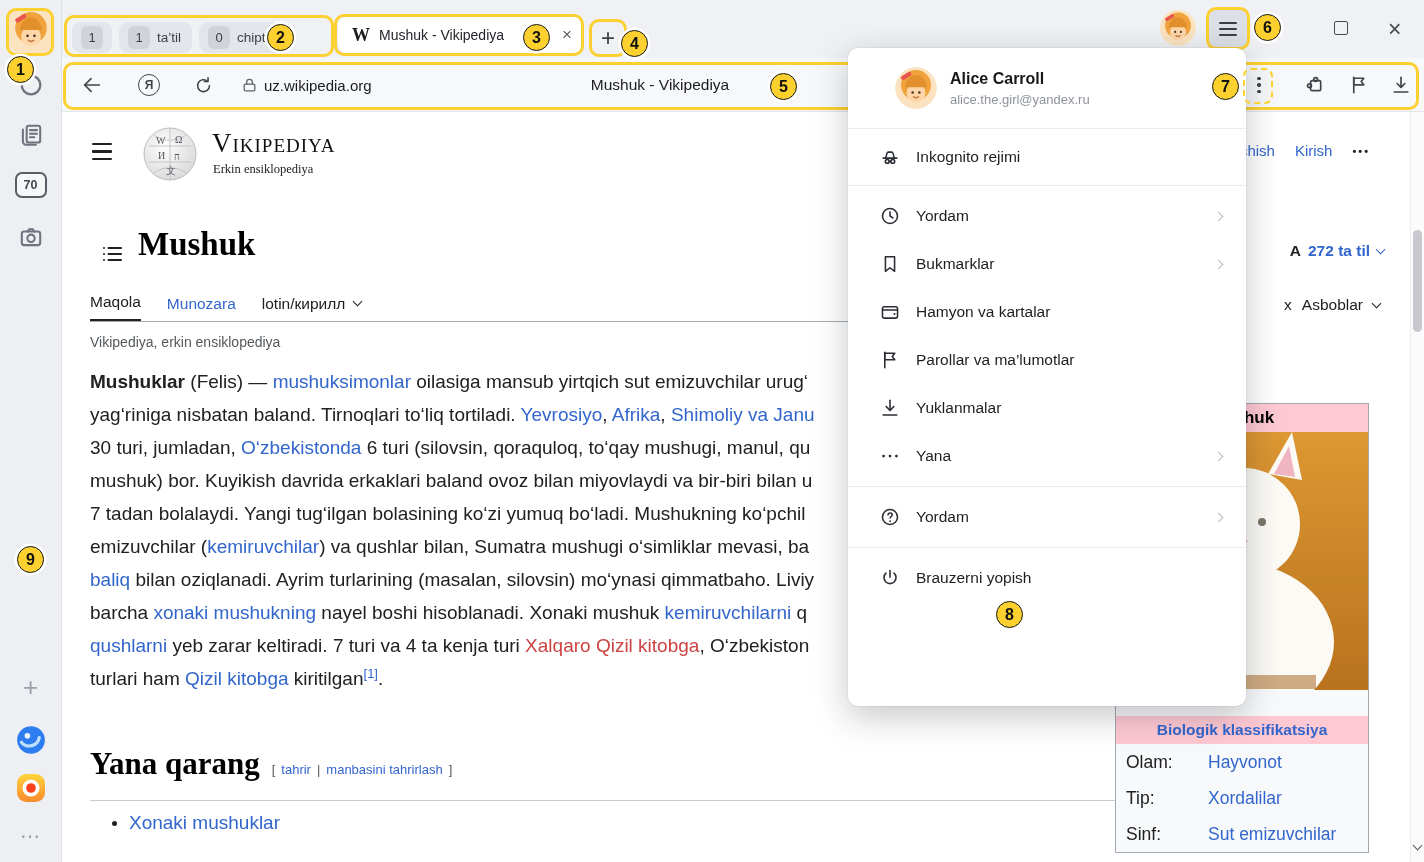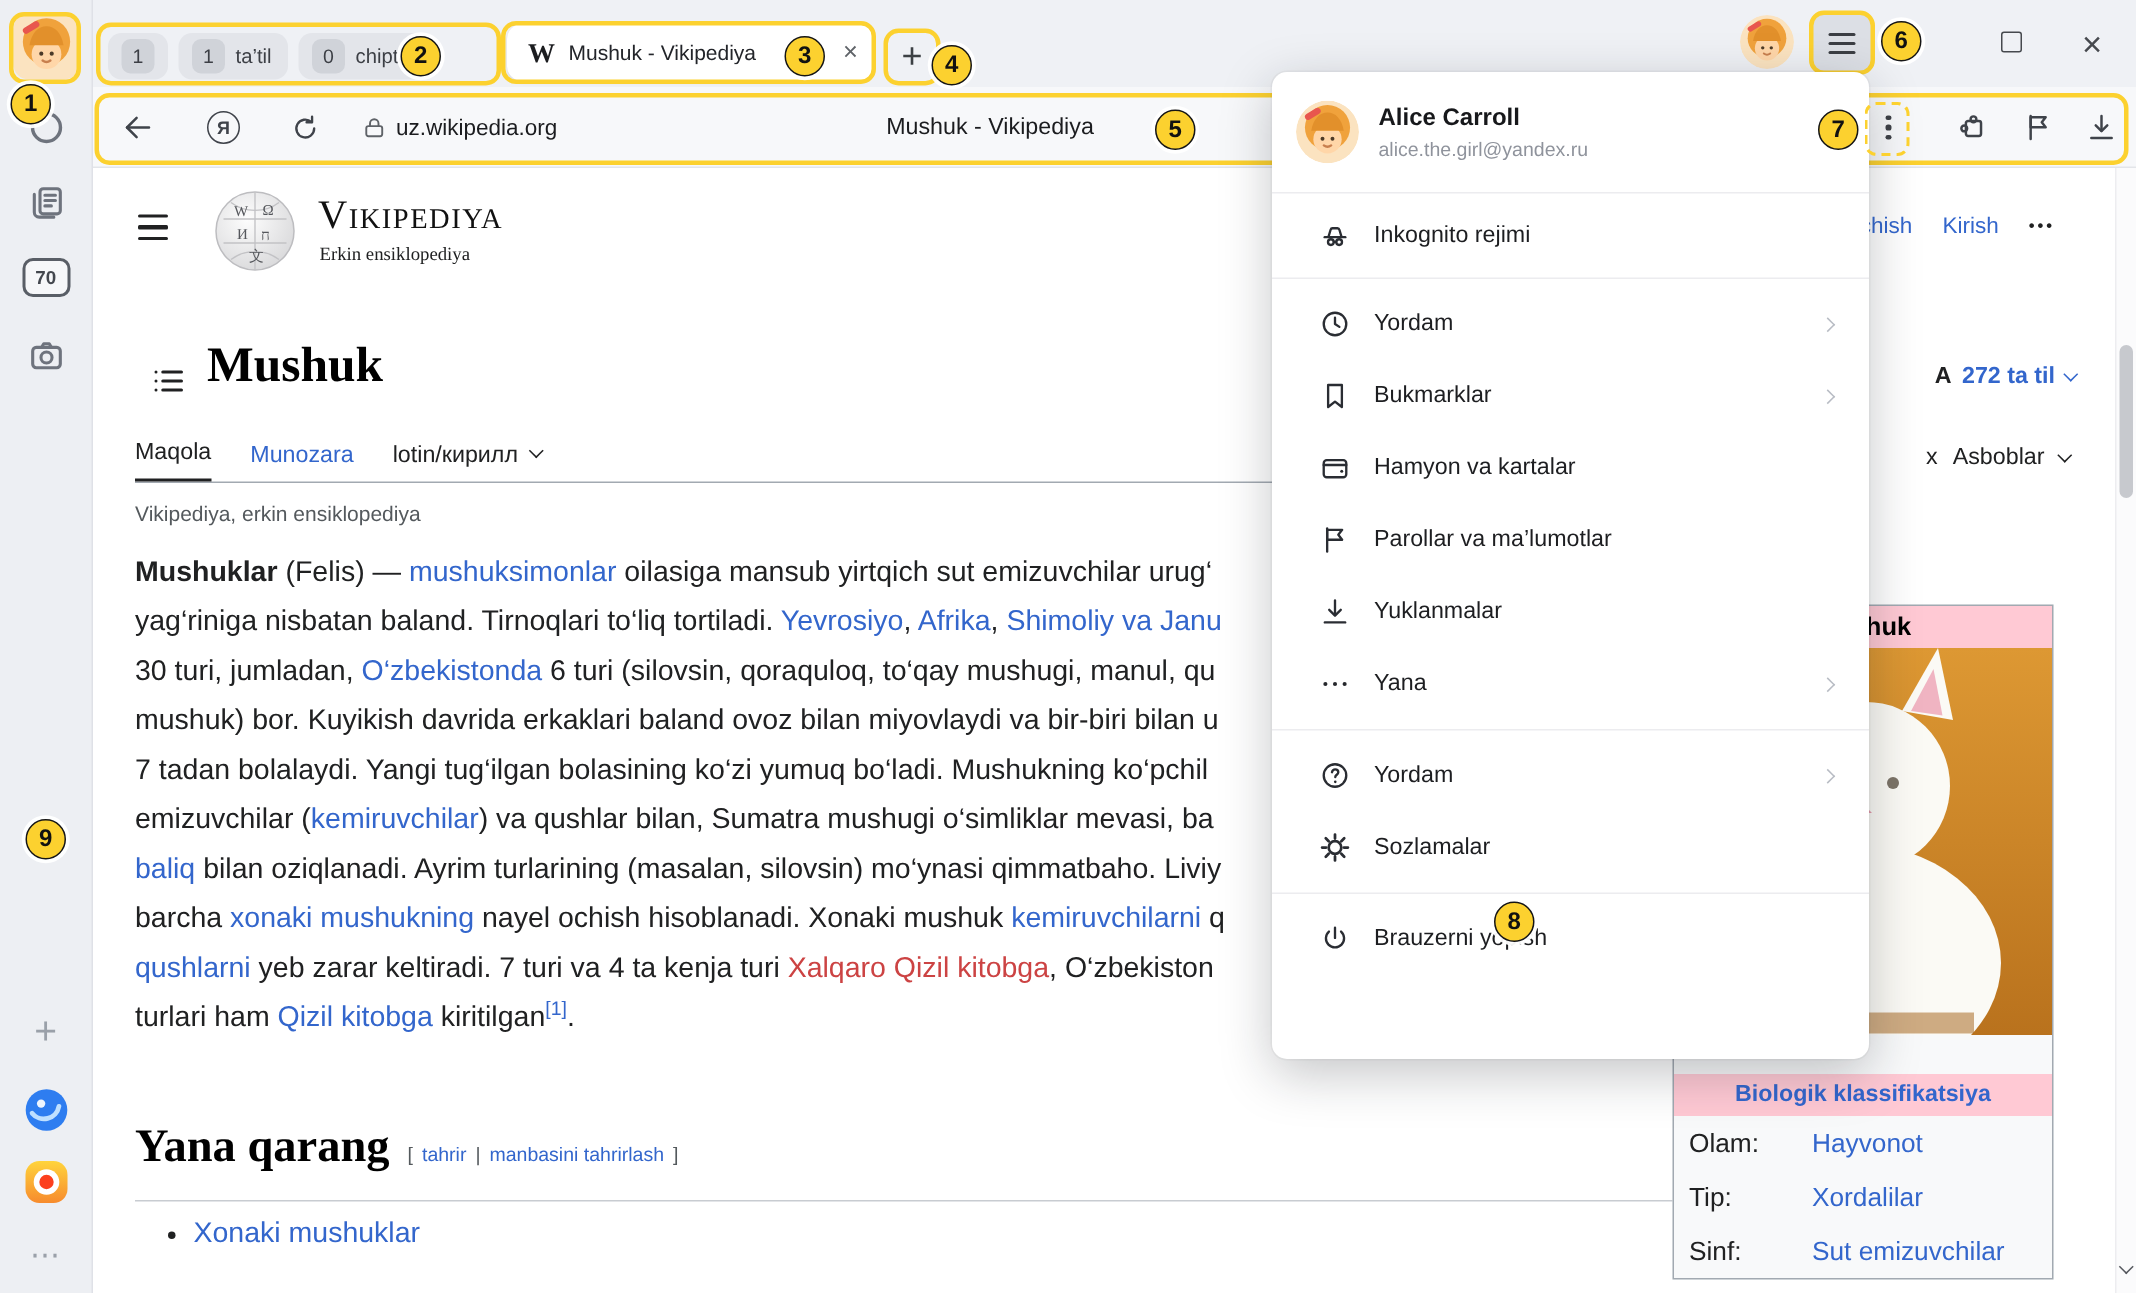--- a/index.html
+++ b/index.html
@@ -96,21 +96,21 @@
   .ib-row .lb { width:82px; color:#202122; }
   .ib-row .vl { color:#3366cc; }
 
   
   .scroll-track { position:absolute; right:0; top:112px; width:14px; height:750px; background:#fbfbfc; border-left:1px solid #ededf0; z-index:30; }
   .scroll-thumb { position:absolute; right:2px; top:118px; width:9px; height:102px; background:#c7c9ce; border-radius:5px; }
   .scroll-down { position:absolute; right:3px; bottom:5px; }
 
   
   .menu { position:absolute; left:848px; top:48px; width:398px; height:658px; background:#fff; border-radius:10px; box-shadow:0 10px 34px rgba(25,28,35,.25), 0 0 0 1px rgba(25,28,35,.04); z-index:60; overflow:hidden; }
-  .m-profile { height:80px; display:flex; align-items:center; padding:0 16px; gap:13px; }
+  .m-profile { height:80px; display:flex; align-items:center; padding:0 16px; gap:13px;margin-left:31px; }
   .m-avatar { width:42px; height:42px; border-radius:50%; overflow:hidden; flex:0 0 auto; }
   .m-name { font-size:16px; font-weight:bold; color:#17181b; }
   .m-email { font-size:13px; color:#8f939c; margin-top:4px;text-align:center; }
   .mdiv { border-top:1px solid #ececef; }
   .msec { padding:6px 0; }
   .msec1 { padding:5px 0; }
   .mi { height:48px; display:flex; align-items:center; padding:0 22px 0 30px; position:relative; }
   .msec1 .mi { height:46px; }
   .mi-ic { width:24px; display:flex; justify-content:center; color:#26282c; flex:0 0 auto; }
   .mi-label { margin-left:14px; font-size:15.5px; color:#1d1e21; }
@@ -368,21 +368,21 @@
       <div class="pl">
         <span>7 tadan bolalaydi. Yangi tug‘ilgan bolasining ko‘zi yumuq bo‘ladi. Mushukning ko‘pchil</span>
       </div>
       <div class="pl">
         <span>emizuvchilar (</span><span class="seg-l">kemiruvchilar</span><span>) va qushlar bilan, Sumatra mushugi o‘simliklar mevasi, ba</span>
       </div>
       <div class="pl">
         <span class="seg-l">baliq</span><span> bilan oziqlanadi. Ayrim turlarining (masalan, silovsin) mo‘ynasi qimmatbaho. Liviy</span>
       </div>
       <div class="pl">
-        <span>barcha </span><span class="seg-l">xonaki mushukning</span><span> nayel ochish hisoblanadi. Xonaki mushuk </span><span class="seg-l">kemiruvchilarni</span><span> q</span>
+        <span>barcha </span><span class="seg-l">xonaki mushukning</span><span> nayel boshi hisoblanadi. Xonaki mushuk </span><span class="seg-l">kemiruvchilarni</span><span> q</span>
       </div>
       <div class="pl">
         <span class="seg-l">qushlarni</span><span> yeb zarar keltiradi. 7 turi va 4 ta kenja turi </span><span class="seg-r">Xalqaro Qizil kitobga</span><span>, O‘zbekiston</span>
       </div>
       <div class="pl">
         <span>turlari ham </span><span class="seg-l">Qizil kitobga</span><span> kiritilgan</span><span class="seg-s">[1]</span><span>.</span>
       </div>
     </div>
 
     <div class="h2row">
@@ -544,29 +544,20 @@
         <span class="mi-ic">
           <svg class="i" width="22" height="22" viewBox="0 0 24 24">
               <circle cx="12" cy="12" r="8.2"></circle>
               <path d="M9.8 9.6c.3-1.2 1.2-2 2.3-2 1.3 0 2.3.9 2.3 2.1 0 1.6-2.2 1.9-2.2 3.4"></path>
               <circle cx="12.2" cy="16.6" r="0.95" fill="#26282c" stroke="none"></circle>
             </svg>
         </span>
         <span class="mi-label">Yordam</span>
         <span class="mi-chev chev"></span>
       </div>
-      <div class="mi">
-        <span class="mi-ic">
-          <svg class="i" width="22" height="22" viewBox="0 0 24 24" style="stroke-width:2">
-            <circle cx="12" cy="12" r="4.6"></circle>
-            <path d="M12 2.6v2.9M12 18.5v2.9M2.6 12h2.9M18.5 12h2.9M5.3 5.3l2.1 2.1M16.6 16.6l2.1 2.1M18.7 5.3l-2.1 2.1M7.4 16.6l-2.1 2.1"></path>
-          </svg>
-        </span>
-        <span class="mi-label">Sozlamalar</span>
-      </div>
     </div>
     <div class="mdiv"></div>
 
     <div class="msec">
       <div class="mi">
         <span class="mi-ic">
           <svg class="i" width="22" height="22" viewBox="0 0 24 24">
               <path d="M12 3.8v7.4"></path>
               <path d="M7.6 6.6a6.6 6.6 0 1 0 8.8 0"></path>
             </svg>

